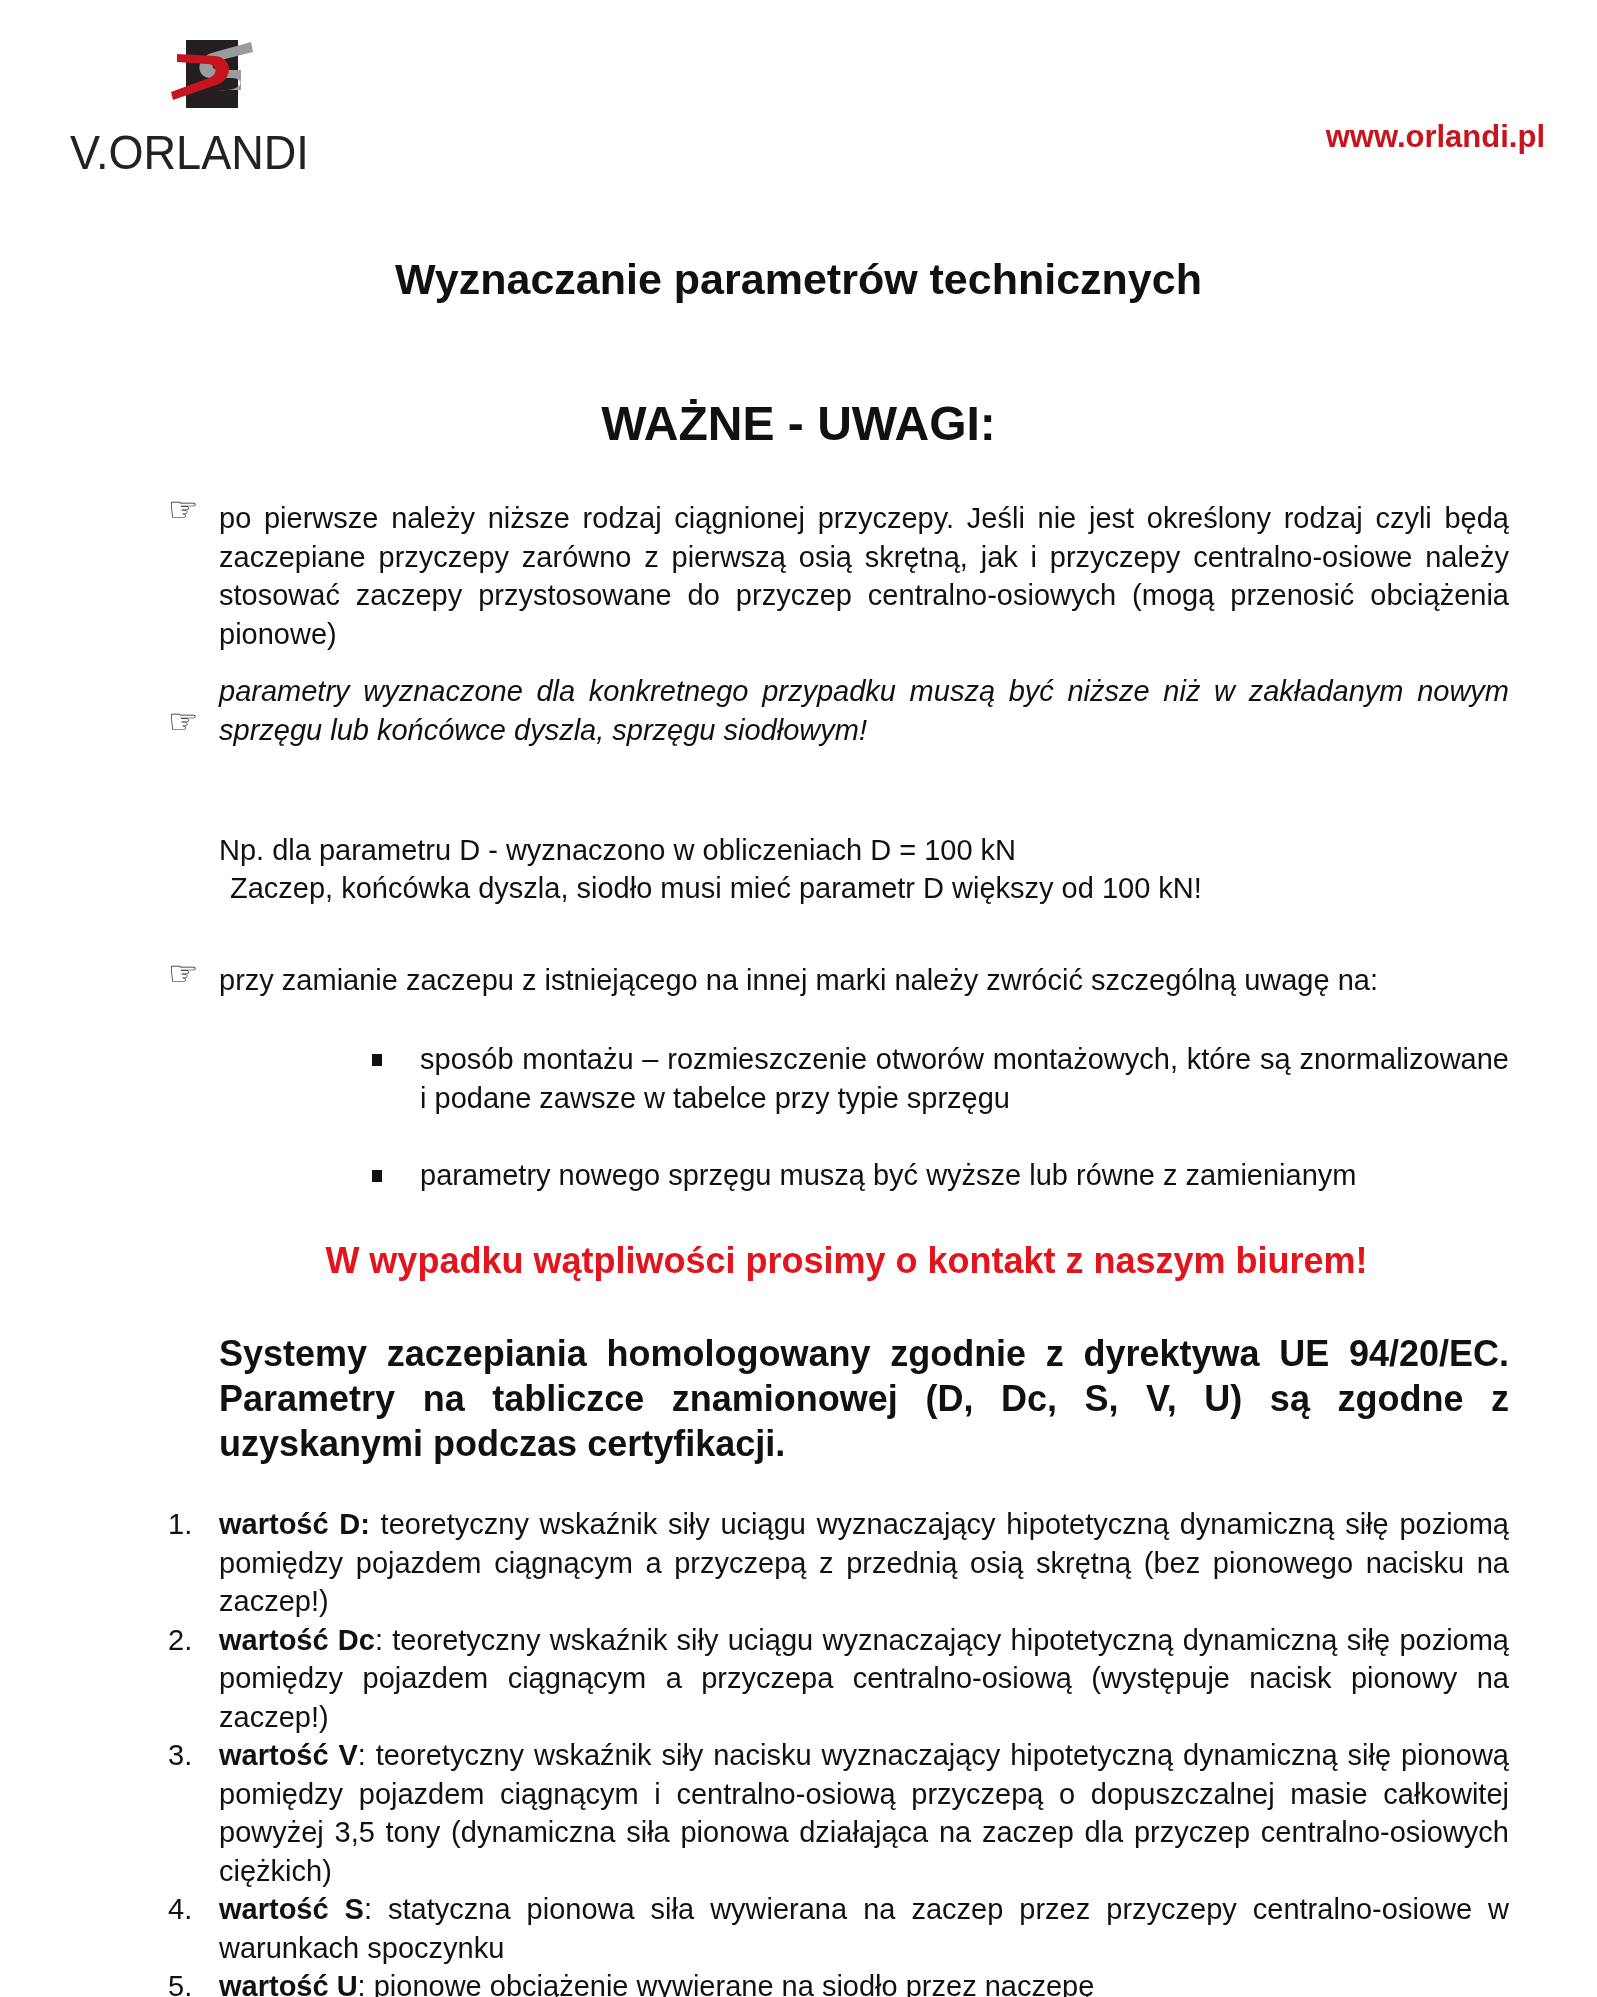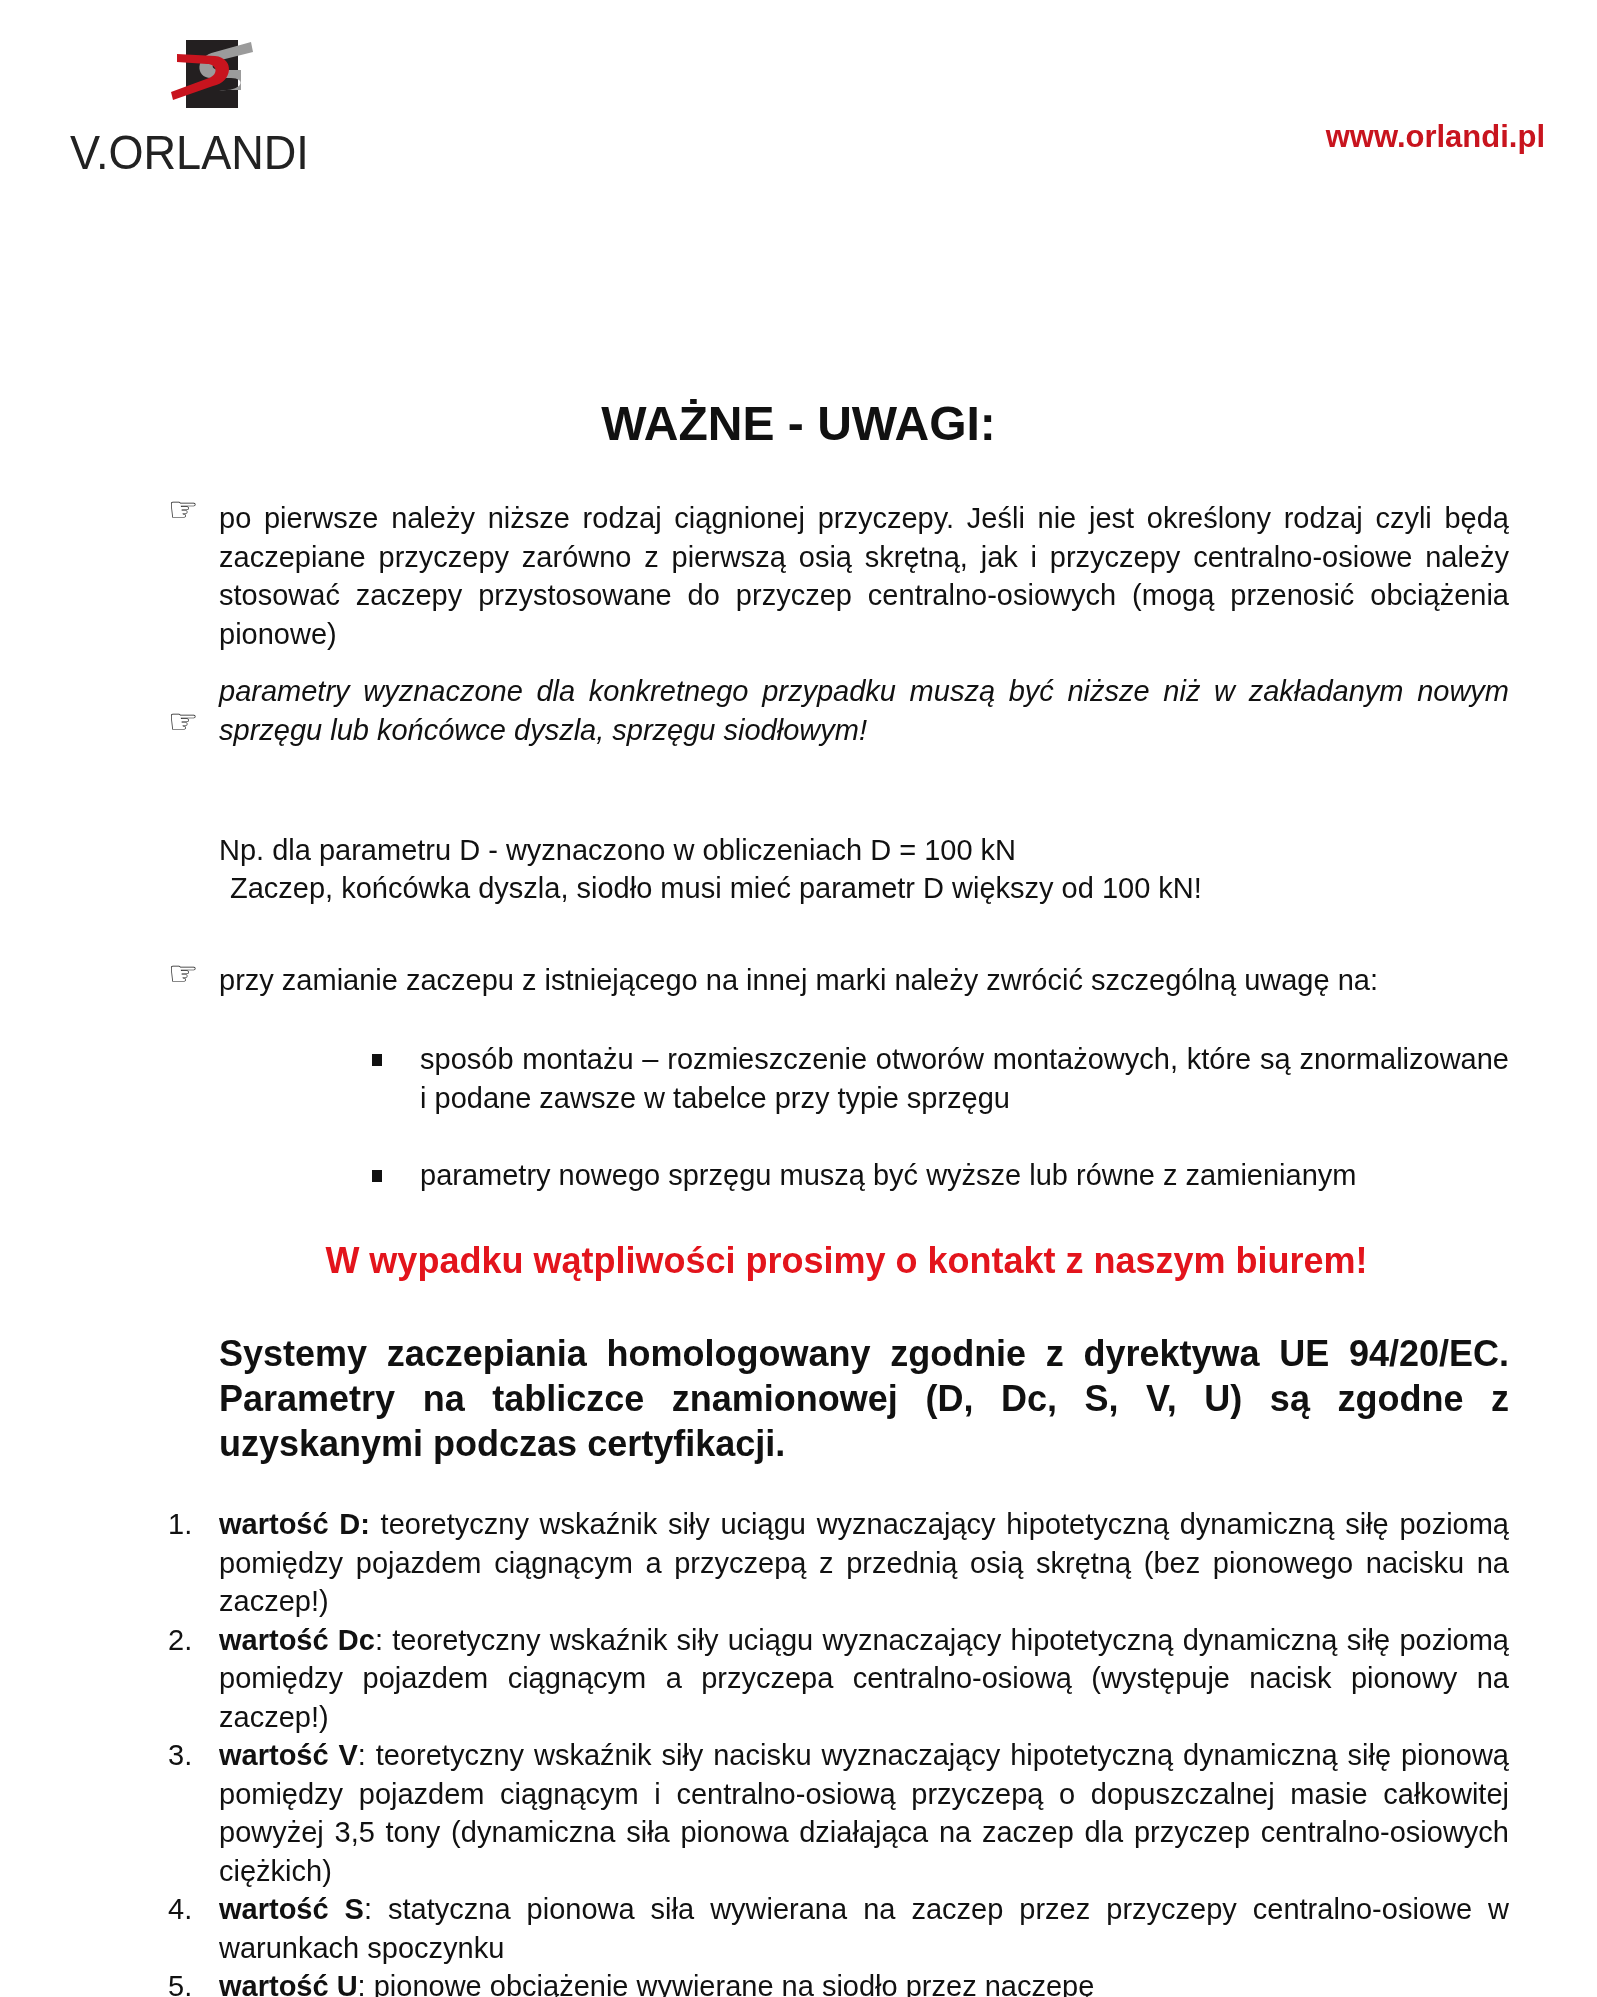--- a/index.html
+++ b/index.html
@@ -32,20 +32,21 @@
     <rect x="31" y="6" width="52" height="68" fill="#231f20"></rect>
     <path d="M64 56 C 88 58, 92 44, 76 44 L 56 44 C 40 44, 40 22, 60 18 L 96 8 L 98 18 L 66 26 C 54 30, 56 36, 66 36 L 86 36 L 86 56 Z" fill="#9b9b9b"></path>
     <path d="M22 20 L 60 22 C 80 24, 78 48, 58 52 L 18 66 L 16 58 L 54 44 C 64 40, 62 30, 52 30 L 22 28 Z" fill="#c8141e"></path>
   </svg>
   <div class="logo-text">V.ORLANDI</div>
 </div>
 
 <div class="website">www.orlandi.pl</div>
 
 <div class="title">
+  <div>Wyznaczanie parametrów technicznych</div>
 </div>
 
 <div class="subtitle">WAŻNE - UWAGI:</div>
 
 <span class="hand" style="top:492px;">☞</span>
 <div class="body" style="top:499px;">po pierwsze należy niższe rodzaj ciągnionej przyczepy. Jeśli nie jest określony rodzaj czyli będą zaczepiane przyczepy zarówno z pierwszą osią skrętną, jak i przyczepy centralno-osiowe należy stosować zaczepy przystosowane do przyczep centralno-osiowych (mogą przenosić obciążenia pionowe)</div>
 
 <span class="hand" style="top:704px;">☞</span>
 <div class="body" style="top:672px;font-style:italic;">parametry wyznaczone dla konkretnego przypadku muszą być niższe niż w zakładanym nowym sprzęgu lub końcówce dyszla, sprzęgu siodłowym!</div>
 <div class="body" style="top:831px; text-align:left;">Np. dla parametru D - wyznaczono w obliczeniach D = 100 kN</div>

